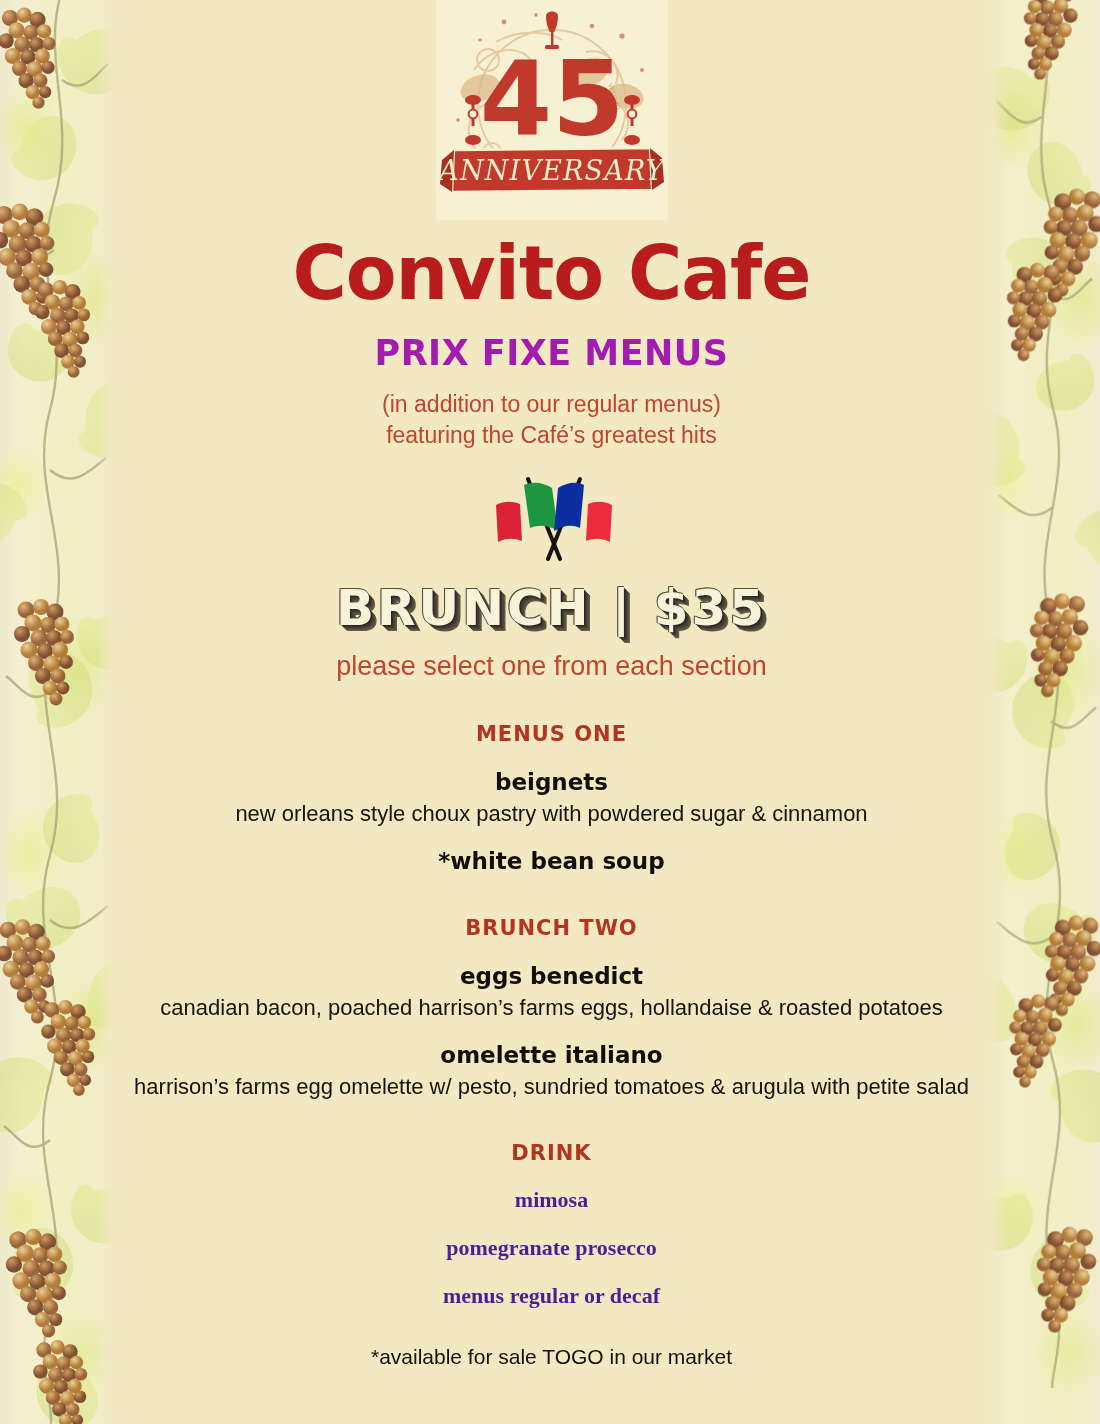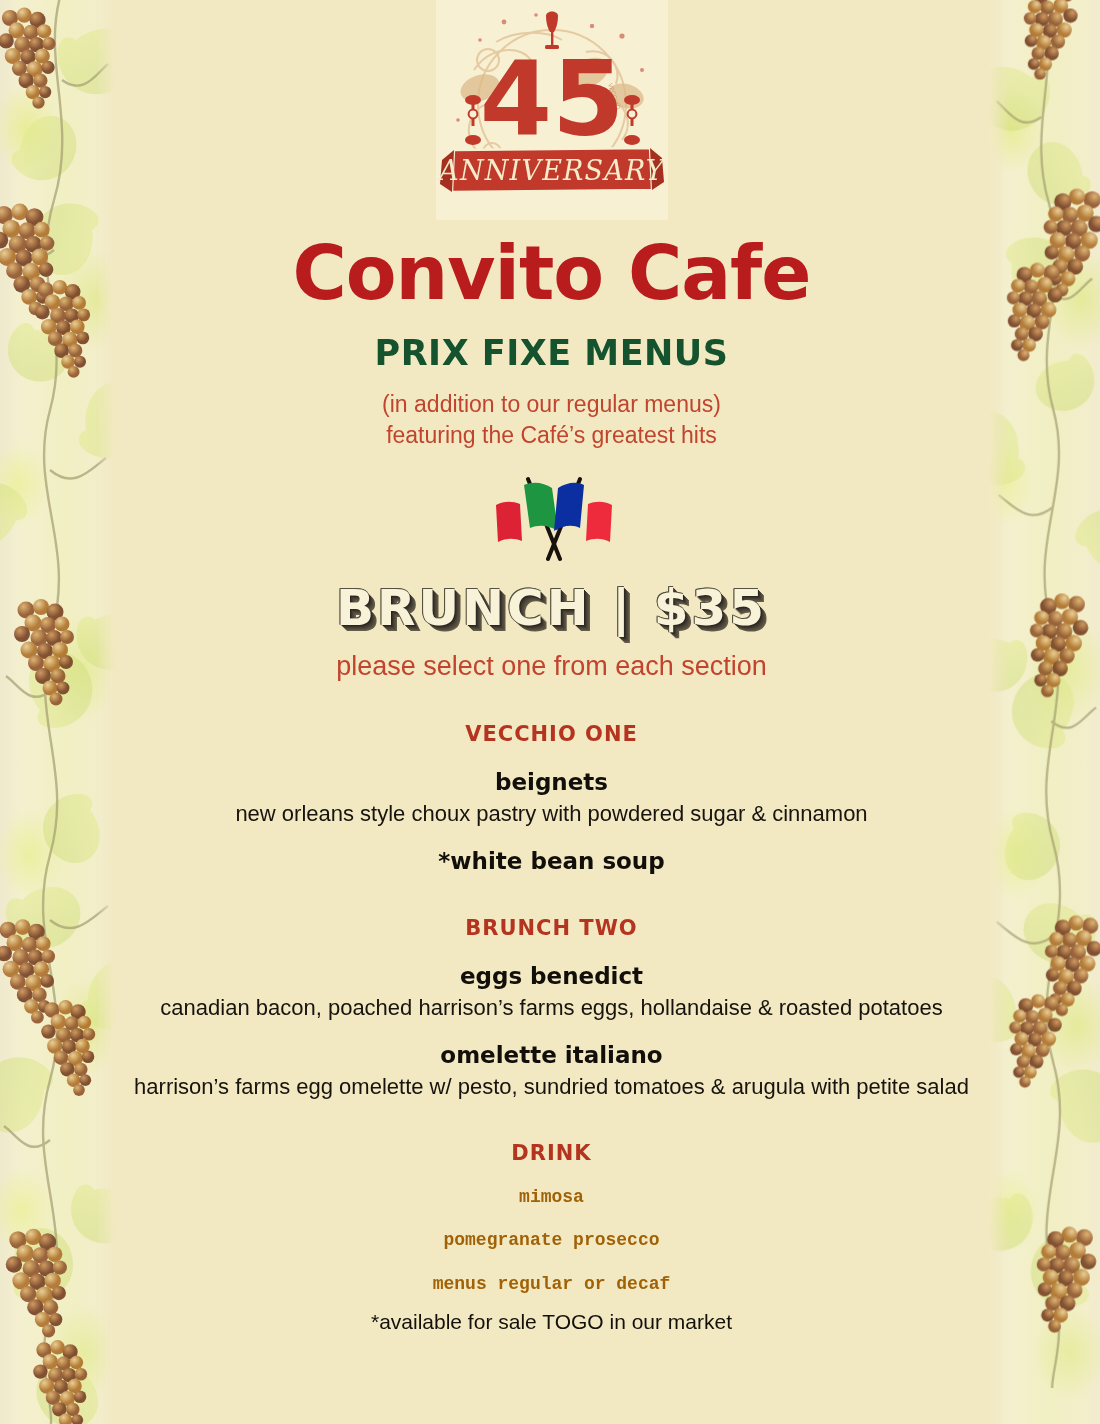--- a/index.html
+++ b/index.html
@@ -113,21 +113,21 @@
     font-size: 25px;
     font-weight: bold;
     color: #18140f;
     letter-spacing: .2px;
     font-family: "DejaVu Sans", sans-serif;
   }
   .prix-fixe {
     margin: 24px 0 0 0;
     font-size: 35px;
     font-weight: bold;
-    color: #14532d;
+    color: #a21caf;
     letter-spacing: .5px;
     font-family: "DejaVu Sans", sans-serif;
   }
   .featuring {
     margin: 16px 0 0 0;
     font-size: 23px;
     line-height: 1.35;
     color: #c1442f;
     font-family: "Liberation Sans", sans-serif;
   }
@@ -194,35 +194,35 @@
   .dish-desc {
     font-size: 22px;
     color: #17130e;
     font-family: "Liberation Sans", sans-serif;
     margin: 3px 0 0 0;
     line-height: 1.25;
     white-space: nowrap;
   }
 
   .drink-item {
-    font-size: 18px;
-    font-weight: bold;
-    color: #a16207;
-    font-family: Liberation Mono, monospace;
+    font-size: 22px;
+    font-weight: bold;
+    color: #4c1d95;
+    font-family: Liberation Serif, serif;
     margin: 0 0 22px 0;
     line-height: 1.2;
   }
   .drink-item:last-child { margin-bottom: 0; }
 
   
   .footnote {
     position: absolute;
     left: 0;
     right: 0;
-    top: 1310px;
+    top: 1345px;
     font-size: 21px;
     color: #14110c;
     font-family: "Liberation Sans", sans-serif;
   }
 </style>
 </head>
 <body>
 
 <div class="page">
 
@@ -451,21 +451,21 @@
         <path d="M126,29 C 134,26 142,26 150,30 L148,67 C 140,63 132,63 124,66 Z" fill="#ee2b3c"></path>
       </svg>
     </div>
 
     <div class="brunch">BRUNCH | $35</div>
     <div class="select-note">please select one from each section</div>
 
     <div class="courses">
 
       <div class="course-block">
-        <div class="course-heading">VECCHIO ONE</div>
+        <div class="course-heading">MENUS ONE</div>
         <div class="dish">
           <div class="dish-name">beignets</div>
           <div class="dish-desc">new orleans style choux pastry with powdered sugar &amp; cinnamon</div>
         </div>
         <div class="dish">
           <div class="dish-name">*white bean soup</div>
         </div>
       </div>
 
       <div class="course-block">

